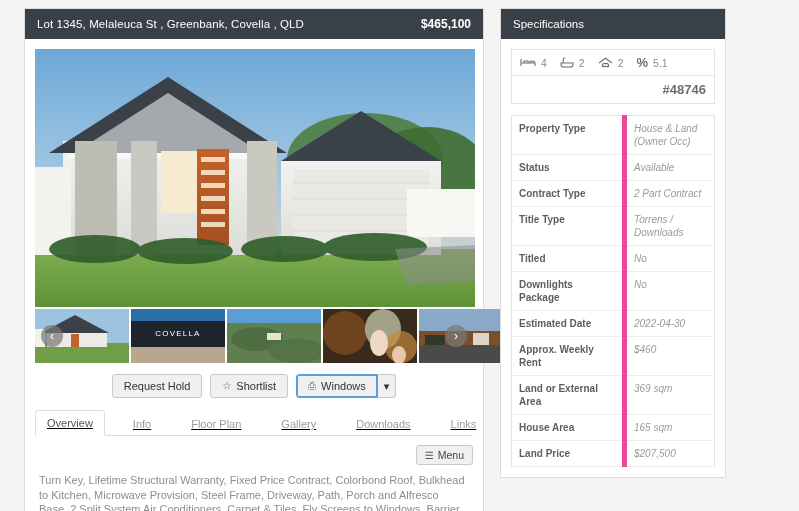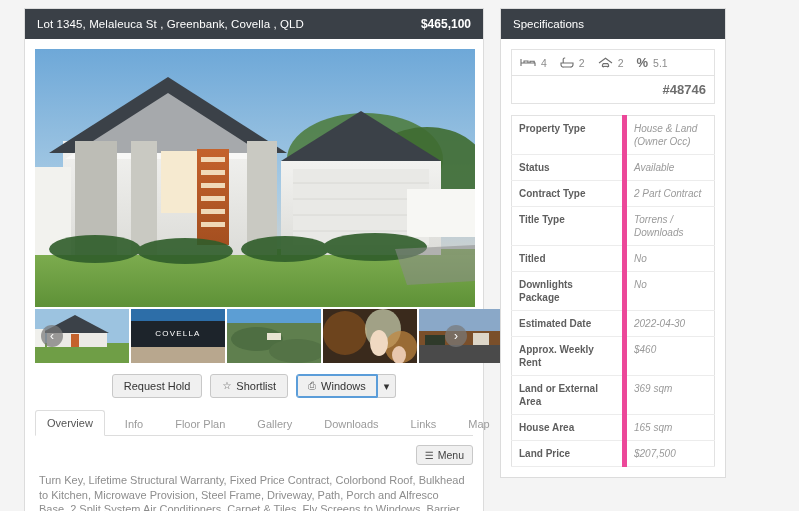--- a/index.html
+++ b/index.html
@@ -140,21 +140,22 @@
     border-bottom-left-radius: 0;
   }
   .icon-star, .icon-print, .icon-burger { font-size: 10px; color: #555; }
 
   
   .tabs {
     display: flex;
     align-items: flex-end;
     border-bottom: 1px solid #dddddd;
     margin: 12px 10px 0 10px;
-    gap: 8px;
+    gap: 16px;
+    text-decoration: underline;
   }
   .tab {
     font-size: 11px;
     color: #9b9b9b;
     padding: 6px 11px 6px 11px;
     cursor: pointer;
     border: 1px solid transparent;
     border-bottom: none;
     margin-bottom: -1px;
     white-space: nowrap;

